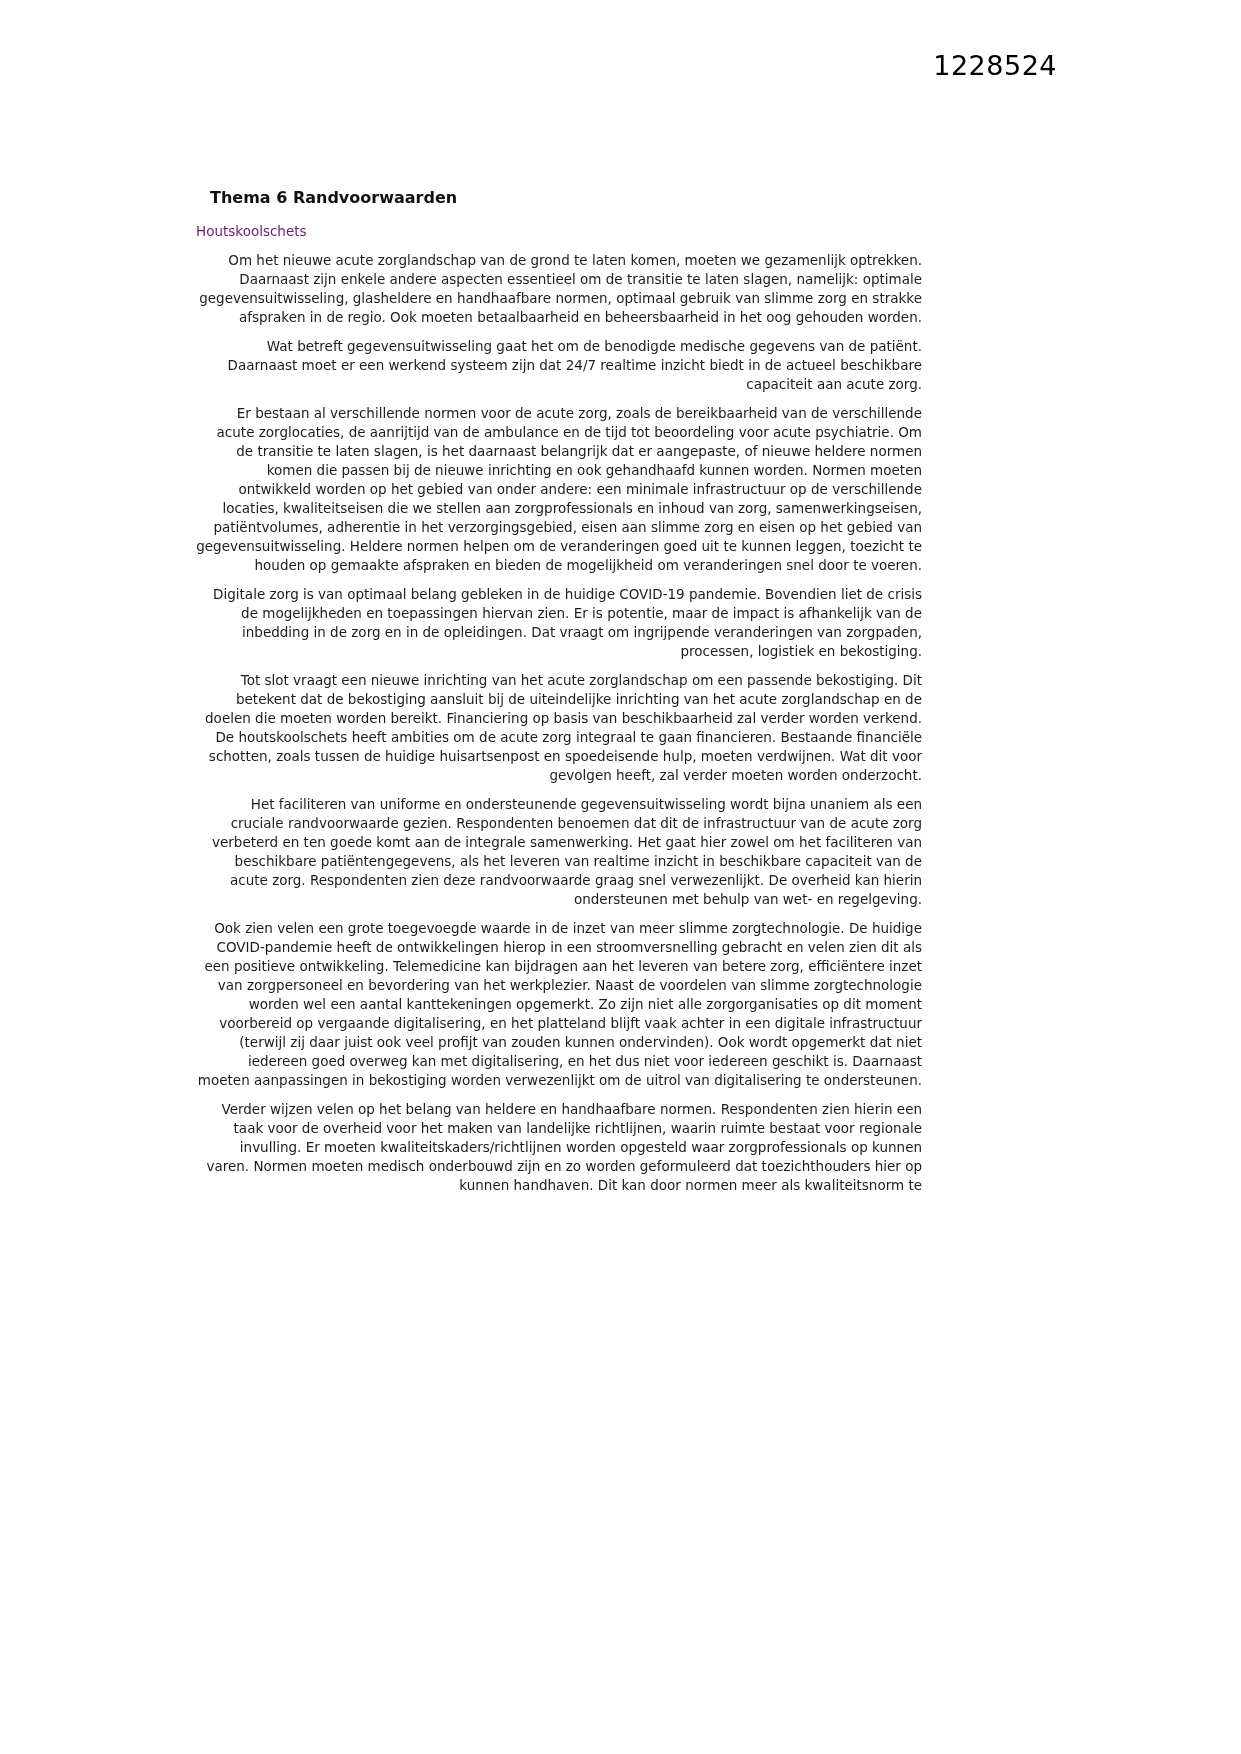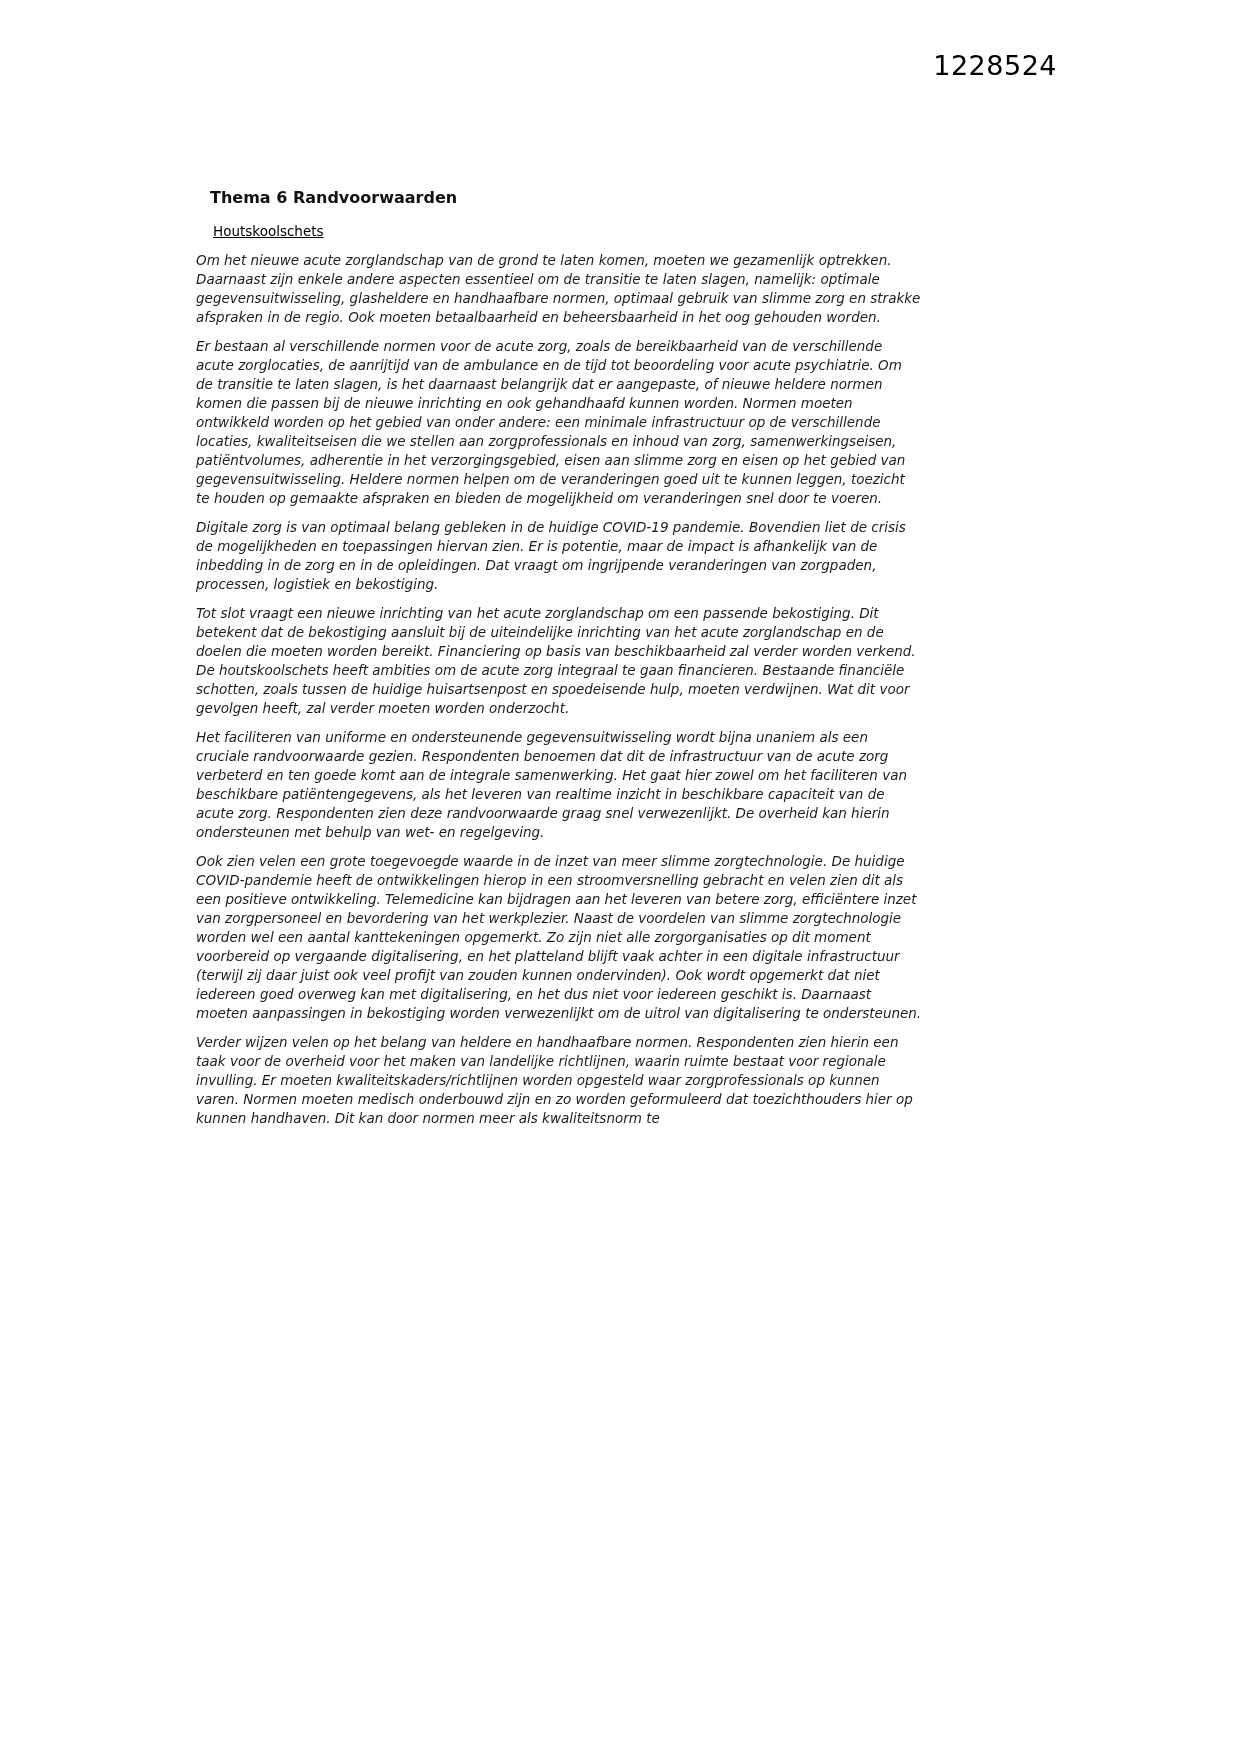--- a/index.html
+++ b/index.html
@@ -34,44 +34,43 @@
   }
   .doc-title {
     font-size: 16px;
     font-weight: bold;
     margin: 0 0 15px 14px;
     color: #111111;
   }
   .section-heading {
     font-size: 13.5px;
     font-weight: normal;
-    text-decoration: underline;
-    margin: 10px 0 10px 17px;
-    color: #000000;
+    margin: 10px 0 10px 0;
+    color: #701a75;
   }
   .para {
     margin: 0 0 10px 0;
-    text-align: left;
-    font-style: italic;
+    text-align: right;
   }
 </style>
 </head>
 <body>
 
 <div class="page">
 
   <div class="page-number">1228524</div>
 
   <div class="content">
 
     <h1 class="doc-title">Thema 6 Randvoorwaarden</h1>
 
     <h2 class="section-heading">Houtskoolschets</h2>
 
     <p class="para">Om het nieuwe acute zorglandschap van de grond te laten komen, moeten we gezamenlijk optrekken. Daarnaast zijn enkele andere aspecten essentieel om de transitie te laten slagen, namelijk: optimale gegevensuitwisseling, glasheldere en handhaafbare normen, optimaal gebruik van slimme zorg en strakke afspraken in de regio. Ook moeten betaalbaarheid en beheersbaarheid in het oog gehouden worden.</p>
+    <p class="para">Wat betreft gegevensuitwisseling gaat het om de benodigde medische gegevens van de patiënt. Daarnaast moet er een werkend systeem zijn dat 24/7 realtime inzicht biedt in de actueel beschikbare capaciteit aan acute zorg.</p>
     <p class="para">Er bestaan al verschillende normen voor de acute zorg, zoals de bereikbaarheid van de verschillende acute zorglocaties, de aanrijtijd van de ambulance en de tijd tot beoordeling voor acute psychiatrie. Om de transitie te laten slagen, is het daarnaast belangrijk dat er aangepaste, of nieuwe heldere normen komen die passen bij de nieuwe inrichting en ook gehandhaafd kunnen worden. Normen moeten ontwikkeld worden op het gebied van onder andere: een minimale infrastructuur op de verschillende locaties, kwaliteitseisen die we stellen aan zorgprofessionals en inhoud van zorg, samenwerkingseisen, patiëntvolumes, adherentie in het verzorgingsgebied, eisen aan slimme zorg en eisen op het gebied van gegevensuitwisseling. Heldere normen helpen om de veranderingen goed uit te kunnen leggen, toezicht te houden op gemaakte afspraken en bieden de mogelijkheid om veranderingen snel door te voeren.</p>
     <p class="para">Digitale zorg is van optimaal belang gebleken in de huidige COVID-19 pandemie. Bovendien liet de crisis de mogelijkheden en toepassingen hiervan zien. Er is potentie, maar de impact is afhankelijk van de inbedding in de zorg en in de opleidingen. Dat vraagt om ingrijpende veranderingen van zorgpaden, processen, logistiek en bekostiging.</p>
     <p class="para">Tot slot vraagt een nieuwe inrichting van het acute zorglandschap om een passende bekostiging. Dit betekent dat de bekostiging aansluit bij de uiteindelijke inrichting van het acute zorglandschap en de doelen die moeten worden bereikt. Financiering op basis van beschikbaarheid zal verder worden verkend. De houtskoolschets heeft ambities om de acute zorg integraal te gaan financieren. Bestaande financiële schotten, zoals tussen de huidige huisartsenpost en spoedeisende hulp, moeten verdwijnen. Wat dit voor gevolgen heeft, zal verder moeten worden onderzocht.</p>
 
 
     <p class="para">Het faciliteren van uniforme en ondersteunende gegevensuitwisseling wordt bijna unaniem als een cruciale randvoorwaarde gezien. Respondenten benoemen dat dit de infrastructuur van de acute zorg verbeterd en ten goede komt aan de integrale samenwerking. Het gaat hier zowel om het faciliteren van beschikbare patiëntengegevens, als het leveren van realtime inzicht in beschikbare capaciteit van de acute zorg. Respondenten zien deze randvoorwaarde graag snel verwezenlijkt. De overheid kan hierin ondersteunen met behulp van wet- en regelgeving.</p>
     <p class="para">Ook zien velen een grote toegevoegde waarde in de inzet van meer slimme zorgtechnologie. De huidige COVID-pandemie heeft de ontwikkelingen hierop in een stroomversnelling gebracht en velen zien dit als een positieve ontwikkeling. Telemedicine kan bijdragen aan het leveren van betere zorg, efficiëntere inzet van zorgpersoneel en bevordering van het werkplezier. Naast de voordelen van slimme zorgtechnologie worden wel een aantal kanttekeningen opgemerkt. Zo zijn niet alle zorgorganisaties op dit moment voorbereid op vergaande digitalisering, en het platteland blijft vaak achter in een digitale infrastructuur (terwijl zij daar juist ook veel profijt van zouden kunnen ondervinden). Ook wordt opgemerkt dat niet iedereen goed overweg kan met digitalisering, en het dus niet voor iedereen geschikt is. Daarnaast moeten aanpassingen in bekostiging worden verwezenlijkt om de uitrol van digitalisering te ondersteunen.</p>
     <p class="para">Verder wijzen velen op het belang van heldere en handhaafbare normen. Respondenten zien hierin een taak voor de overheid voor het maken van landelijke richtlijnen, waarin ruimte bestaat voor regionale invulling. Er moeten kwaliteitskaders/richtlijnen worden opgesteld waar zorgprofessionals op kunnen varen. Normen moeten medisch onderbouwd zijn en zo worden geformuleerd dat toezichthouders hier op kunnen handhaven. Dit kan door normen meer als kwaliteitsnorm te</p>
 
   </div>

